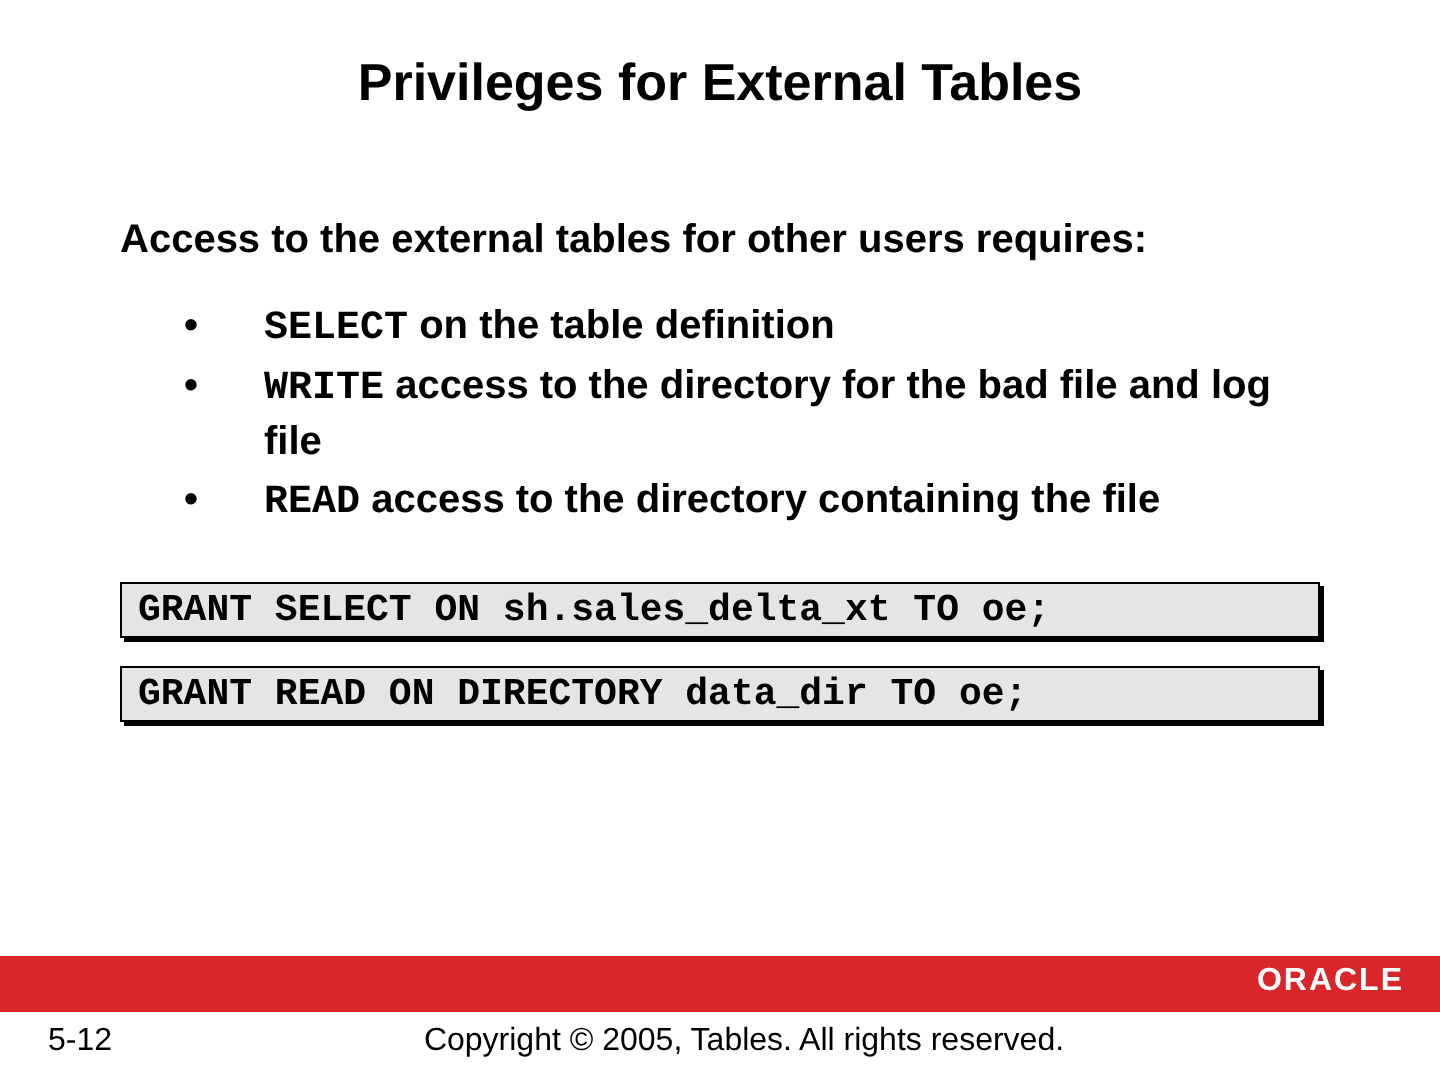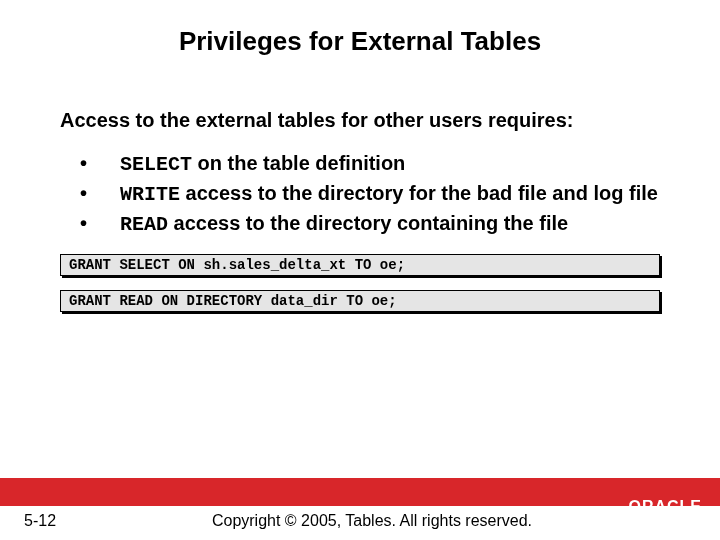--- a/index.html
+++ b/index.html
@@ -29,21 +29,21 @@
     padding: 40px 60px 0 60px;
     font-size: 20px;
     line-height: 1.35;
     font-weight: bold;
   }
   .intro {
     margin-bottom: 16px;
   }
   ul.bullets {
     list-style: none;
-    margin: 0;
+    margin: 12px;
     padding: 0 0 0 20px;
   }
   ul.bullets li {
     position: relative;
     padding-left: 40px;
     margin: 2px 0;
   }
   ul.bullets li::before {
     content: "•";
     position: absolute;
@@ -56,40 +56,40 @@
   }
   .codeboxes {
     padding: 14px 60px 0 60px;
   }
   .codebox {
     background: #e5e5e5;
     border: 1px solid #000;
     box-shadow: 2px 2px 0 #000;
     font-family: "Courier New", Courier, monospace;
     font-weight: bold;
-    font-size: 14px;
+    font-size: 19px;
     padding: 2px 8px;
     margin-bottom: 14px;
     white-space: pre;
   }
   .footer {
     position: absolute;
     left: 0;
     right: 0;
     bottom: 0;
   }
   .redbar {
     height: 28px;
     background: #d8262a;
     position: relative;
   }
   .oracle-logo {
     position: absolute;
     right: 18px;
-    top: 20px;
+    top: 4px;
     font-family: Arial, Helvetica, sans-serif;
     font-weight: bold;
     font-size: 16px;
     letter-spacing: 1px;
     color: #fff;
   }
   .footline {
     display: flex;
     align-items: center;
     font-size: 16px;

